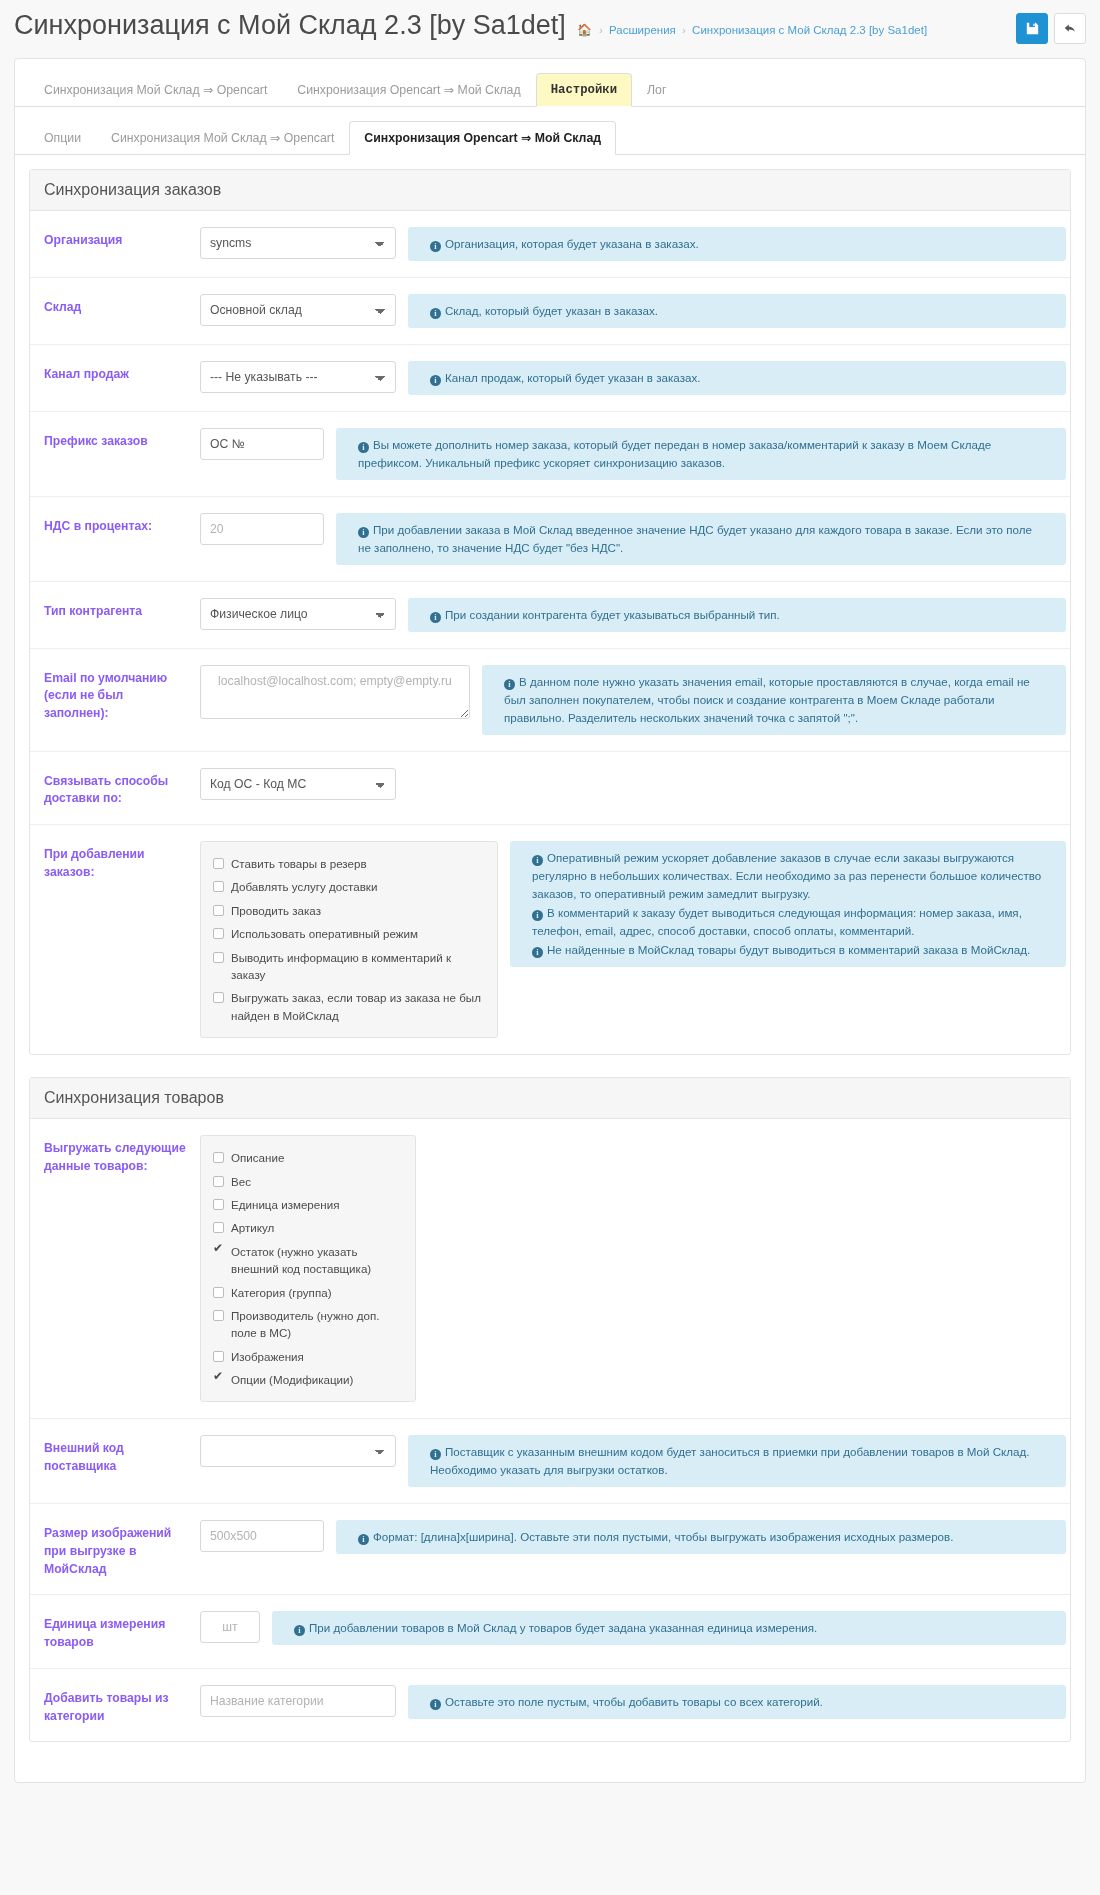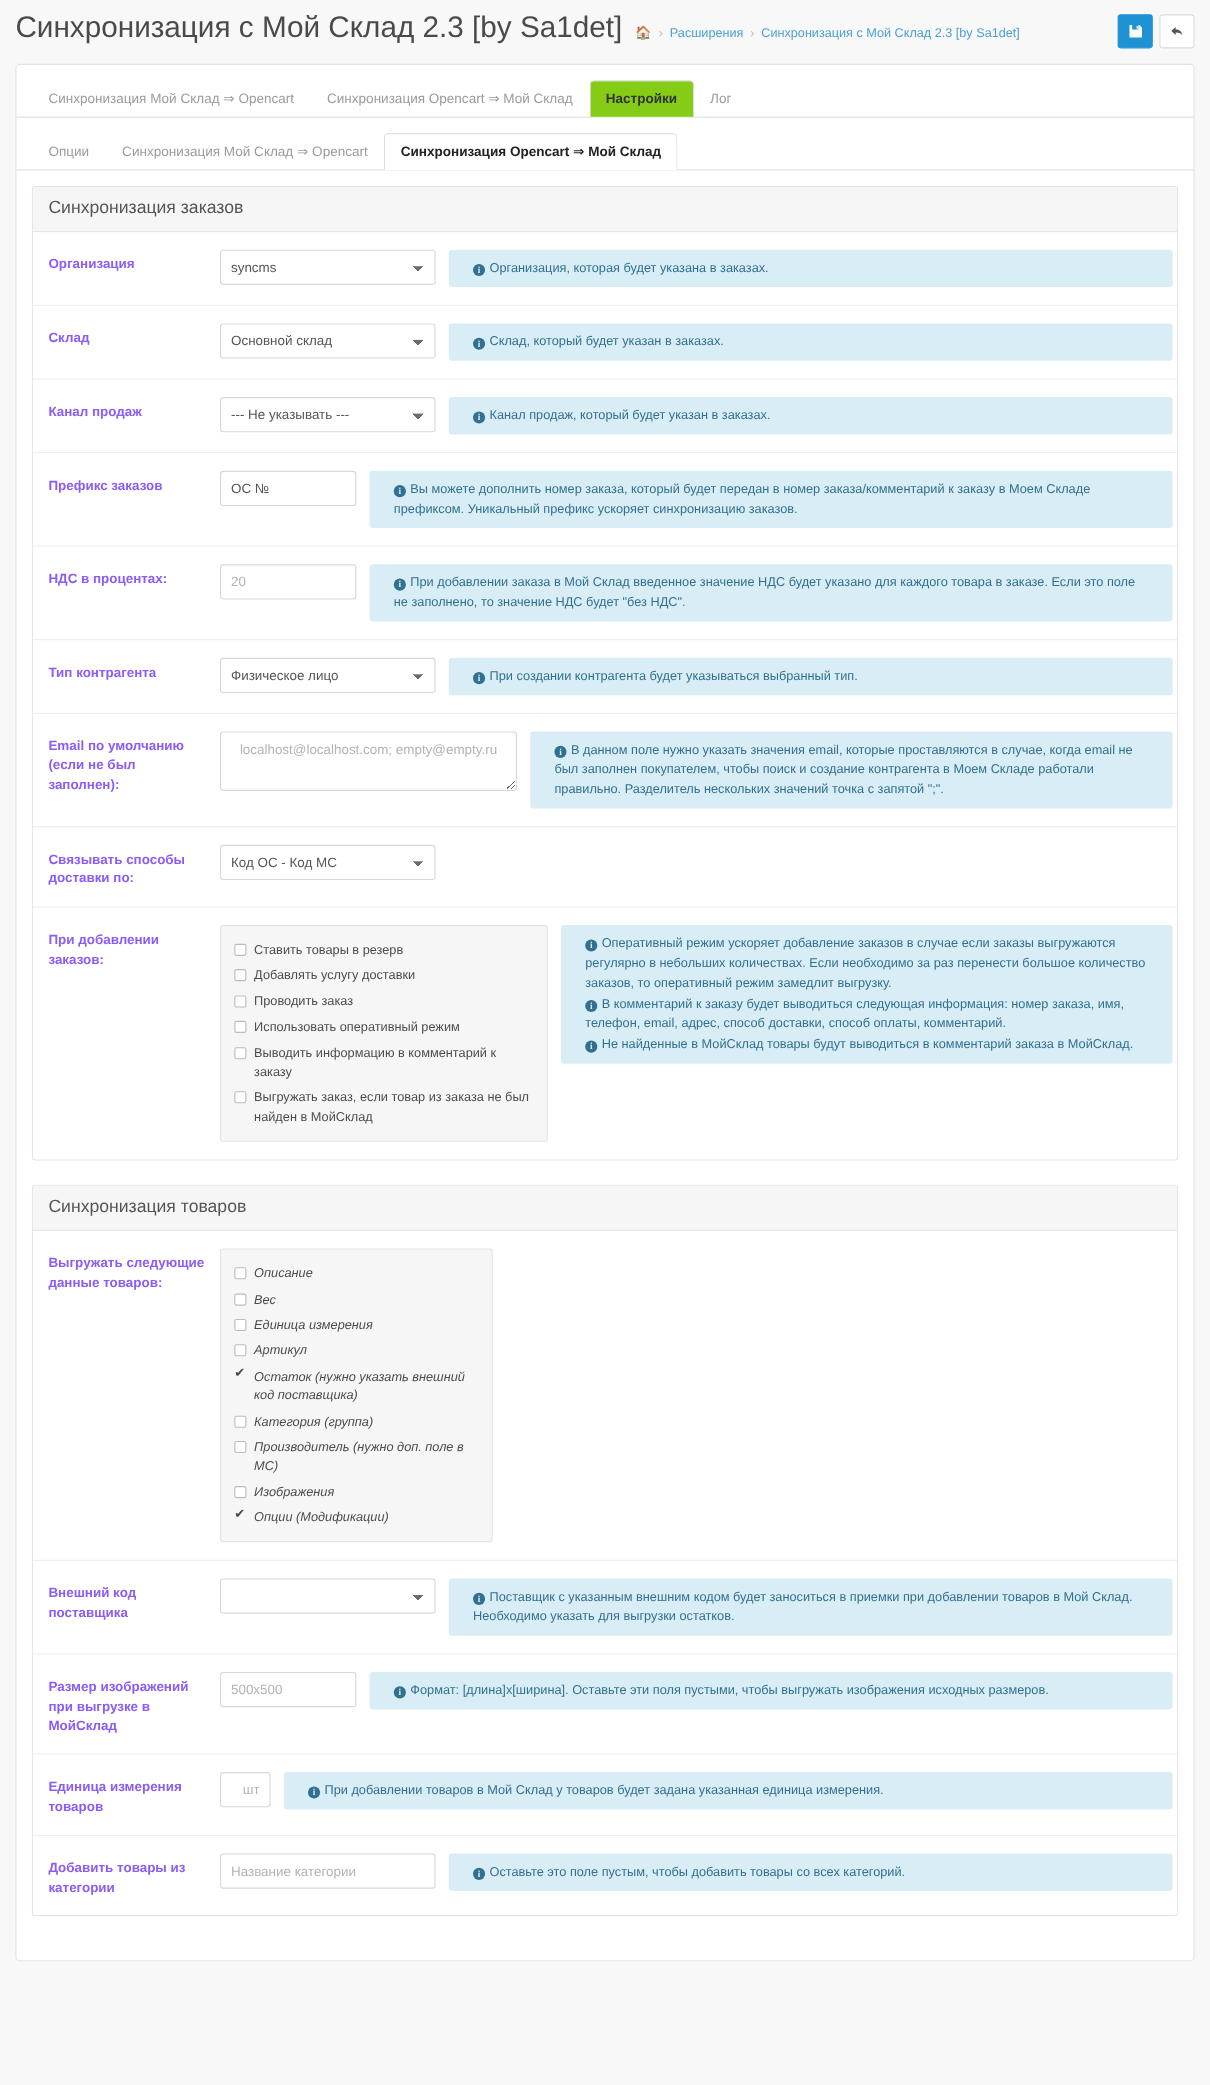--- a/index.html
+++ b/index.html
@@ -54,22 +54,22 @@
     border-bottom: 1px solid #ddd;
     padding: 14px 14px 0 14px;
     list-style: none; margin: 0;
   }
   .nav-tabs li {
     padding: 9px 14px; font-size: 12.3px; color: #9b9b9b;
     cursor: pointer; border: 1px solid transparent;
     border-radius: 4px 4px 0 0; margin-bottom: -1px; white-space: nowrap;
   }
   .nav-tabs li.active {
-    background: #84cc16; border-color: #ddd; border-bottom-color: #fff;
-    color: #333; font-weight: bold;
+    background: #fef9c3; border-color: #ddd; border-bottom-color: #fff;
+    color: #333; font-weight: bold; font-family: Liberation Mono, monospace;
   }
 
   
   .nav-tabs-inner {
     display: flex; align-items: flex-end;
     border-bottom: 1px solid #ddd;
     padding: 14px 14px 0 14px;
     list-style: none; margin: 0;
   }
   .nav-tabs-inner li {
@@ -137,33 +137,33 @@
     -webkit-appearance: none; appearance: none;
     background-image:
       linear-gradient(45deg, transparent 50%, #6b6b6b 50%),
       linear-gradient(135deg, #6b6b6b 50%, transparent 50%);
     background-position: calc(100% - 15px) 14px, calc(100% - 10px) 14px;
     background-size: 5px 5px, 5px 5px;
     background-repeat: no-repeat;
     padding-right: 26px;
   }
   input.fc { width: 124px; }
-  input.fc.narrow { width: 46px; text-align: right; }
+  input.fc.narrow { width: 60px; text-align: center; }
   input.fc::placeholder, textarea.fc::placeholder { color: #b3b3b3; }
   textarea.fc {
     width: 270px; height: 54px; resize: vertical;
     padding: 7px 9px; line-height: 1.4; text-align: center;
   }
 
   
   .well {
     background: #f6f6f6; border: 1px solid #e3e3e3; border-radius: 3px;
     padding: 10px 12px; width: 298px;
   }
-  .well.wide { width: 248px; font-style: italic; }
+  .well.wide { width: 216px; }
   .chk-row {
     display: flex; align-items: flex-start;
     font-size: 11.6px; color: #4c4c4c; line-height: 1.5;
     padding: 3px 0; cursor: pointer;
   }
   .chk-box {
     flex: 0 0 auto; width: 11px; height: 11px;
     border: 1px solid #bcbcbc; background: #fff; border-radius: 2px;
     margin: 3px 7px 0 0; position: relative;
   }

